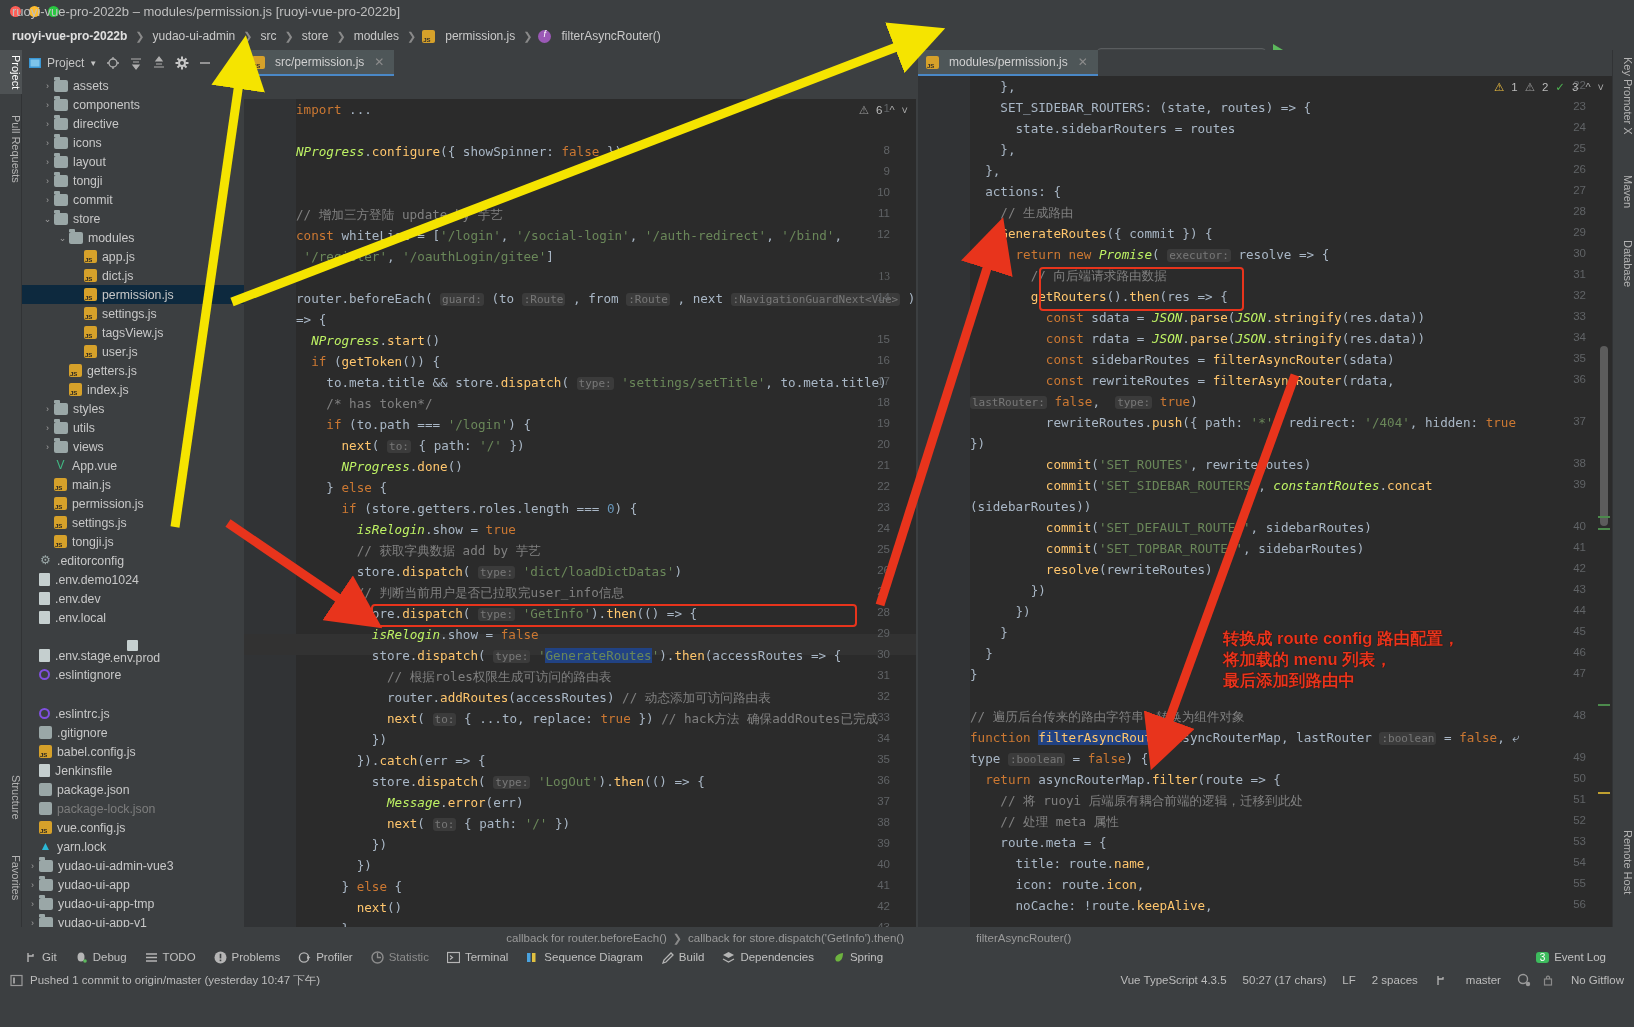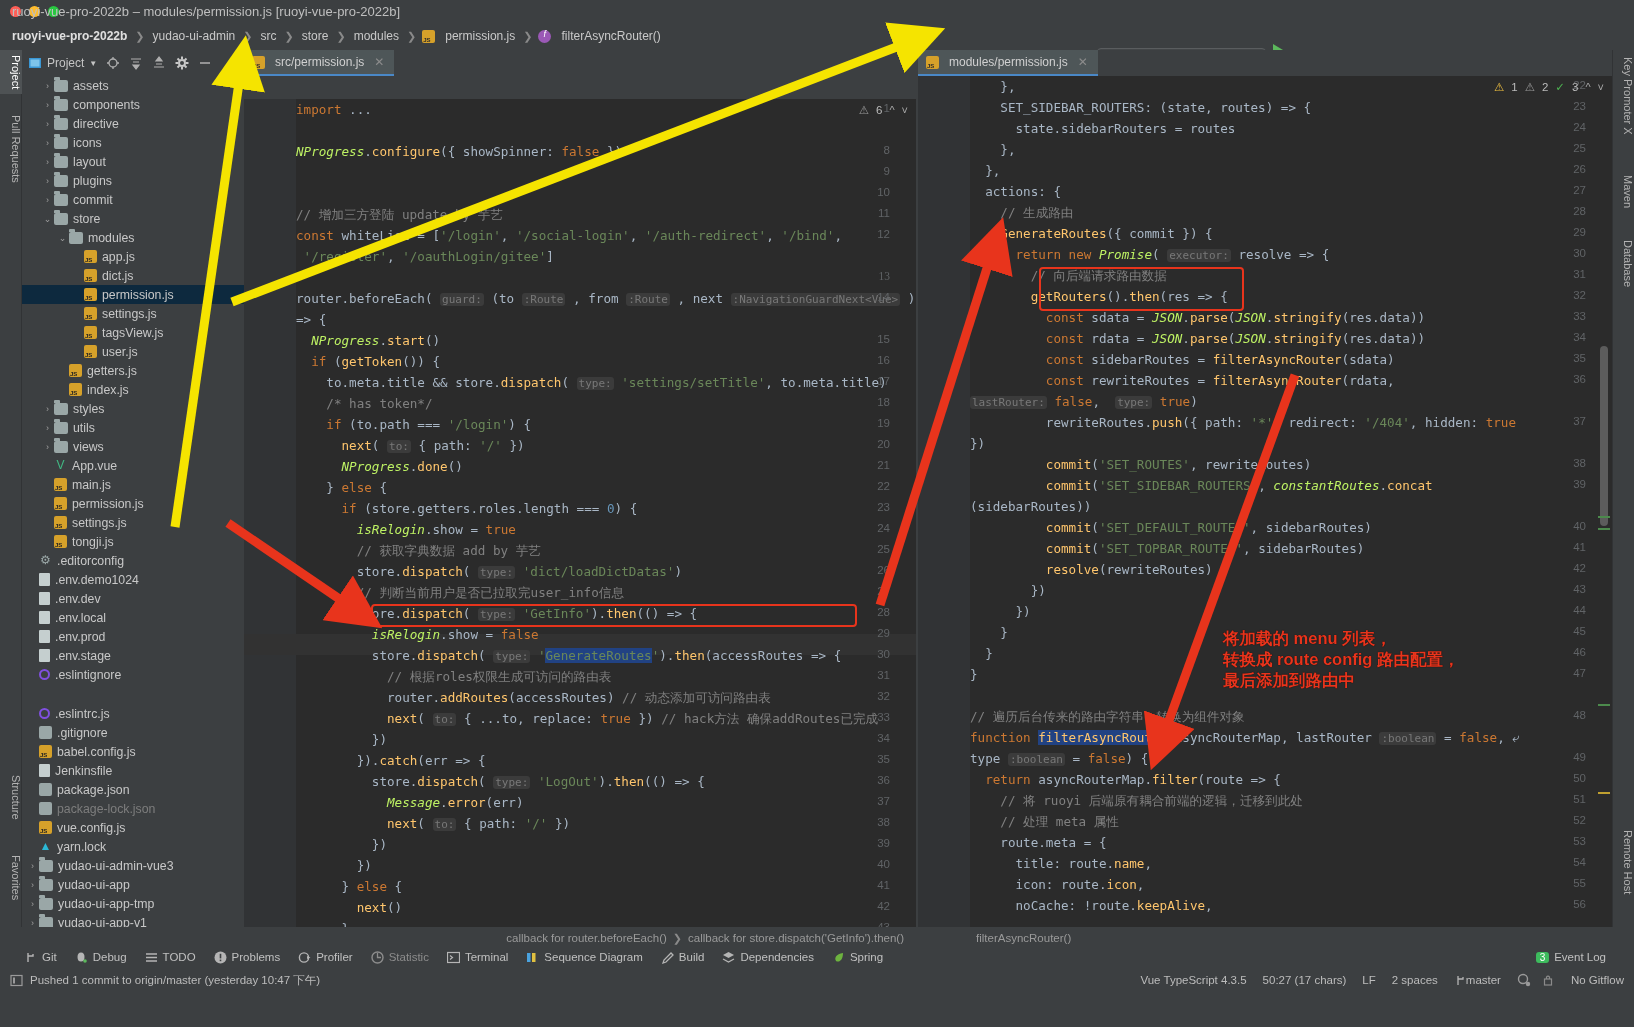--- a/index.html
+++ b/index.html
@@ -331,21 +331,21 @@
           <span>icons</span>
         </div>
         <div class="row" style="padding-left: 19px;">
           <span class="arrow">›</span>
           <span class="folder"></span>
           <span>layout</span>
         </div>
         <div class="row" style="padding-left: 19px;">
           <span class="arrow">›</span>
           <span class="folder"></span>
-          <span>plugins</span>
+          <span>tongji</span>
         </div>
         <div class="row" style="padding-left: 19px;">
           <span class="arrow">›</span>
           <span class="folder"></span>
           <span>commit</span>
         </div>
         <div class="row" style="padding-left: 19px;">
           <span class="arrow">⌄</span>
           <span class="folder"></span>
           <span>store</span>
@@ -448,21 +448,21 @@
         <div class="row" style="padding-left: 4px;">
           <span class="arrow"></span>
           <span class="ftxt"></span>
           <span>.env.dev</span>
         </div>
         <div class="row" style="padding-left: 4px;">
           <span class="arrow"></span>
           <span class="ftxt"></span>
           <span>.env.local</span>
         </div>
-        <div class="row" style="padding-left: 4px;">
+        <div class="row" style="padding-left: 4px; flex-direction: column;">
           <span class="arrow"></span>
           <span class="ftxt"></span>
           <span>.env.prod</span>
         </div>
         <div class="row" style="padding-left: 4px; text-align: right;">
           <span class="arrow"></span>
           <span class="ftxt"></span>
           <span>.env.stage</span>
         </div>
         <div class="row" style="padding-left: 4px;">
@@ -688,22 +688,22 @@
 
     <line x1="880" y1="605" x2="995" y2="243" stroke="#e8341c" stroke-width="9" marker-end="url(#ah-r)"></line>
 
     <line x1="1295" y1="375" x2="1160" y2="745" stroke="#e8341c" stroke-width="9" marker-end="url(#ah-r)"></line>
   </svg>
 
   <div class="redbox" style="left:371px; top:604px; width:486px; height:23px;"></div>
   <div class="redbox" style="left:1039px; top:267px; width:205px; height:44px;"></div>
 
   <div class="annotext" style="left:1223px; top:628px; width:330px;">
+    <div>转换成 route config 路由配置，</div>
     <div>将加载的 menu 列表，</div>
-    <div>转换成 route config 路由配置，</div>
     <div>最后添加到路由中</div>
   </div>
 
   <div class="bottombar">
     <span class="bbitem">
       <svg width="13" height="13">
           <path d="M4 2 L4 11 M4 5 L9 5 L9 3" stroke="#b5b5b5" stroke-width="1.4" fill="none"></path>
         </svg>
       <span>Git</span>
     </span>
@@ -788,21 +788,21 @@
           <rect x="1" y="1.5" width="11" height="10" fill="none" stroke="#9a9a9a" stroke-width="1.2"></rect>
           <rect x="3" y="3.5" width="2" height="6" fill="#9a9a9a"></rect>
         </svg>
       <span>Pushed 1 commit to origin/master (yesterday 10:47 下午)</span>
     </span>
     <span class="sb-right">
       <span>Vue TypeScript 4.3.5</span>
       <span>50:27 (17 chars)</span>
       <span>LF</span>
       <span>2 spaces</span>
-      <span style="display:flex;align-items:center;gap:0;">
+      <span style="display:flex;align-items:center;gap:20px;">
         <svg width="12" height="13">
             <path d="M4 2 L4 11 M4 5 L9 5 L9 3" stroke="#b5b5b5" stroke-width="1.3" fill="none"></path>
           </svg>
         <span>master</span>
       </span>
       <span style="display:flex;align-items:center;gap:10px;">
         <svg width="14" height="14">
             <circle cx="6" cy="6" r="4.5" fill="none" stroke="#9a9a9a" stroke-width="1.4"></circle>
             <circle cx="11" cy="11" r="2.2" fill="#9a9a9a"></circle>
           </svg>

